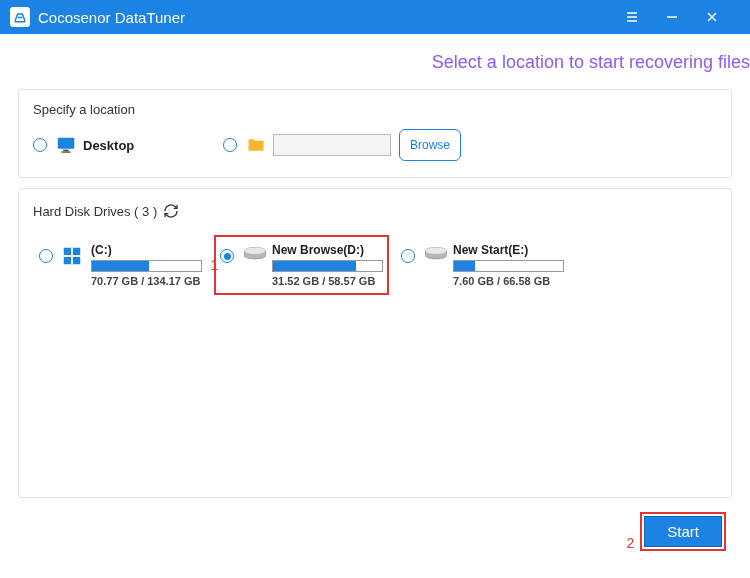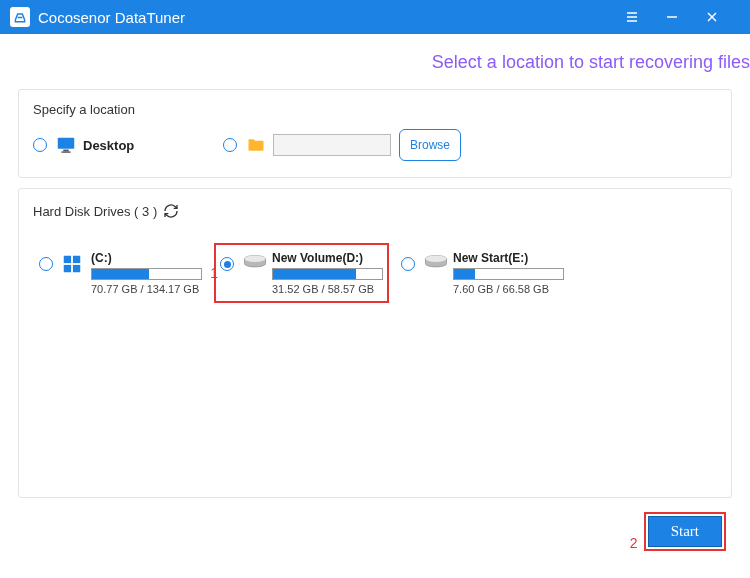--- a/index.html
+++ b/index.html
@@ -99,21 +99,21 @@
     align-items: center;
   }
   
   .drives-panel {
     margin: 0 18px;
     border: 1px solid #e3e3e3;
     border-radius: 3px;
     padding: 14px 14px 10px 14px;
     height: 310px;
   }
-  .drives-header { display: flex; align-items: center; margin-bottom: 24px; }
+  .drives-header { display: flex; align-items: center; margin-bottom: 16px; }
   .drives-label { font-size: 13px; color: #333; margin-right: 6px; }
   .refresh-icon { width: 16px; height: 16px; cursor: pointer; }
   
   .drives-row { display: flex; gap: 6px; }
   .drive {
     display: flex;
     align-items: flex-start;
     width: 175px;
     padding: 6px 4px;
     border: 2px solid transparent;
@@ -125,39 +125,38 @@
   .drive-info { flex: 1; }
   .drive-name { font-size: 12px; font-weight: 600; color: #222; margin-bottom: 3px; white-space: nowrap; }
   .progress {
     height: 12px;
     border: 1px solid #999;
     background: #fff;
     margin-bottom: 3px;
     position: relative;
   }
   .progress-fill { height: 100%; background: #1c82e3; }
-  .drive-size { font-size: 11px; color: #444; white-space: nowrap; }
+  .drive-size { font-size: 11px; color: #444; white-space: nowrap; font-weight: bold; }
   
   .annotation { color: #e63434; font-size: 14px; position: absolute; }
   
   .footer {
     display: flex;
     justify-content: flex-end;
     align-items: center;
     padding: 14px 24px;
   }
   .start-wrap { position: relative; border: 2px solid #e63434; padding: 2px; }
   .start-btn {
     background: #1c82e3;
     color: #fff;
     border: 1px solid #0d62b0;
     font-size: 15px;
     padding: 6px 22px;
     cursor: pointer;
-    font-family: Liberation Serif, serif;
   }
 
   .desktop-svg rect.screen { fill: #1c82e3; }
   .folder-svg { fill: #ffb62e; }
 </style>
 </head>
 <body>
 
 <div class="titlebar">
   <div class="titlebar-logo">
@@ -246,21 +245,21 @@
         <span class="annotation" style="right: -12px; top: 20px;">1</span>
       </div>
       <div class="drive highlighted">
         <span class="radio checked"></span>
         <span class="drive-icon"><svg viewBox="0 0 32 20" width="26" height="18">
             <ellipse cx="16" cy="6" rx="13" ry="4" fill="#d0d0d0" stroke="#888" stroke-width="0.8"></ellipse>
             <path d="M3 6v6c0 2.2 5.8 4 13 4s13-1.8 13-4V6" fill="#b8b8b8" stroke="#888" stroke-width="0.8"></path>
             <ellipse cx="16" cy="6" rx="13" ry="4" fill="#e8e8e8"></ellipse>
           </svg></span>
         <div class="drive-info">
-          <div class="drive-name">New Volume(D:)</div>
+          <div class="drive-name">New Browse(D:)</div>
           <div class="progress">
             <div class="progress-fill" style="width: 76%;"></div>
           </div>
           <div class="drive-size">31.52 GB / 58.57 GB</div>
         </div>
       </div>
       <div class="drive">
         <span class="radio"></span>
         <span class="drive-icon"><svg viewBox="0 0 32 20" width="26" height="18">
             <ellipse cx="16" cy="6" rx="13" ry="4" fill="#d0d0d0" stroke="#888" stroke-width="0.8"></ellipse>

